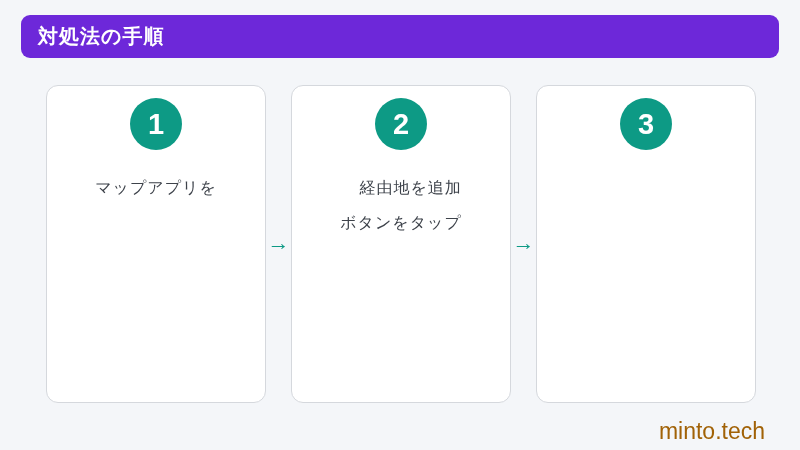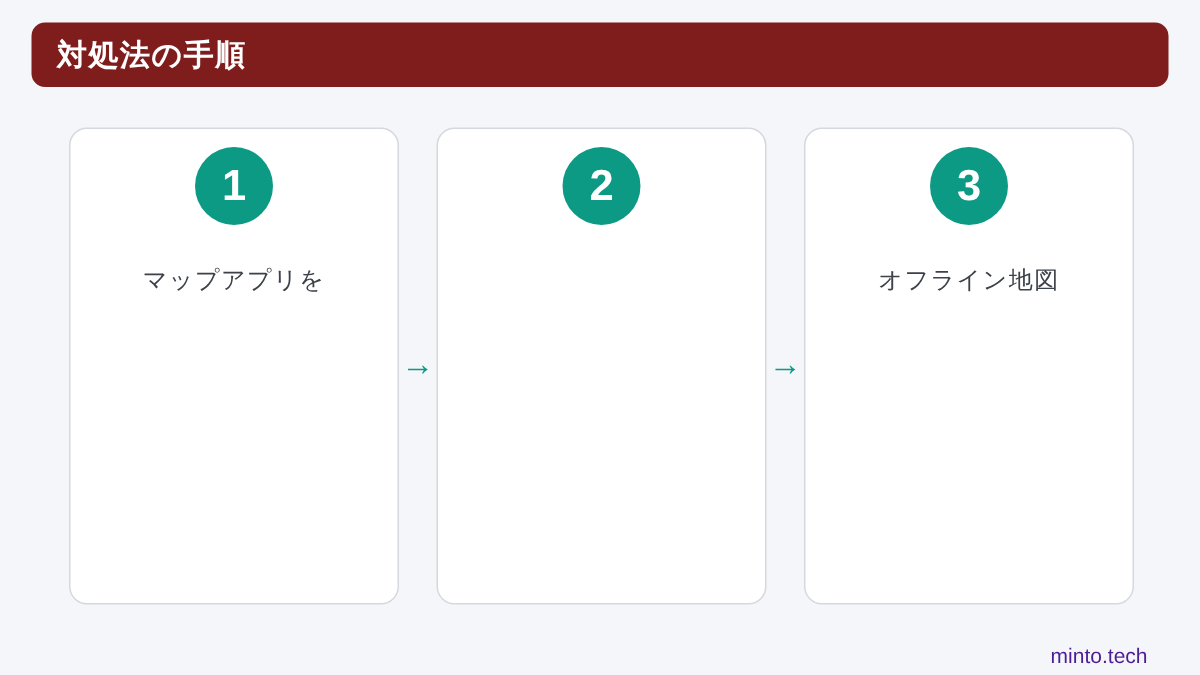--- a/index.html
+++ b/index.html
@@ -15,21 +15,21 @@
     overflow: hidden;
   }
 
   
   .header-bar {
     position: absolute;
     left: 21px;
     top: 15px;
     width: 758px;
     height: 43px;
-    background: #7f1d1d;
+    background: #6d28d9;
     border-radius: 9px;
     display: flex;
     align-items: center;
     box-sizing: border-box;
     padding-left: 17px;
   }
   .header-title {
     color: #ffffff;
     font-size: 20px;
     font-weight: bold;
@@ -94,22 +94,22 @@
     font-size: 22px;
     line-height: 1;
     transform: translateY(-1px);
   }
 
   
   .watermark {
     position: absolute;
     right: 35px;
     bottom: 5px;
-    font-size: 14px;
-    color: #4c1d95;
+    font-size: 23px;
+    color: #a16207;
   }
 </style>
 </head>
 <body>
 
 <div class="header-bar">
   <span class="header-title">対処法の手順</span>
 </div>
 
 <div class="steps-row">
@@ -124,30 +124,33 @@
   </div>
 
   <div class="arrow-gap">
     <span class="arrow-glyph">→</span>
   </div>
 
   <div class="step-card">
     <div class="step-badge">
       <span class="step-number">2</span>
     </div>
+    <div class="step-text">
+      <div class="step-line">経由地を追加</div>
+      <div class="step-line">ボタンをタップ</div>
+    </div>
   </div>
 
   <div class="arrow-gap">
     <span class="arrow-glyph">→</span>
   </div>
 
   <div class="step-card">
     <div class="step-badge">
       <span class="step-number">3</span>
     </div>
     <div class="step-text">
-      <div class="step-line">オフライン地図</div>
     </div>
   </div>
 
 </div>
 
 <div class="watermark">minto.tech</div>
 
 </body></html>

